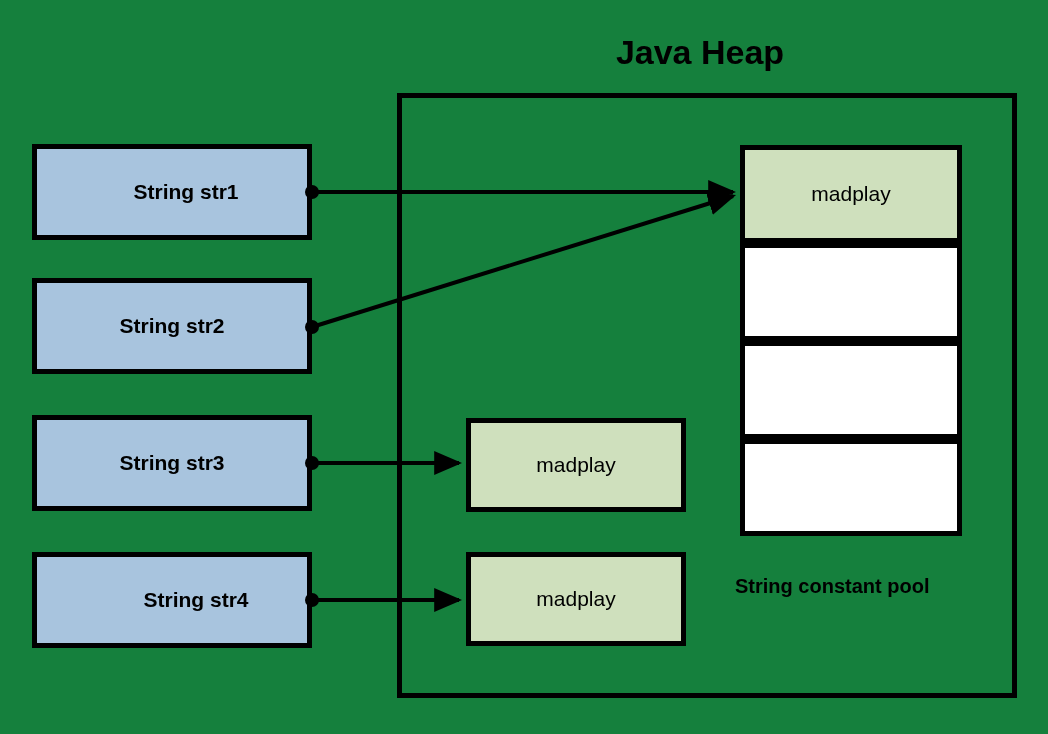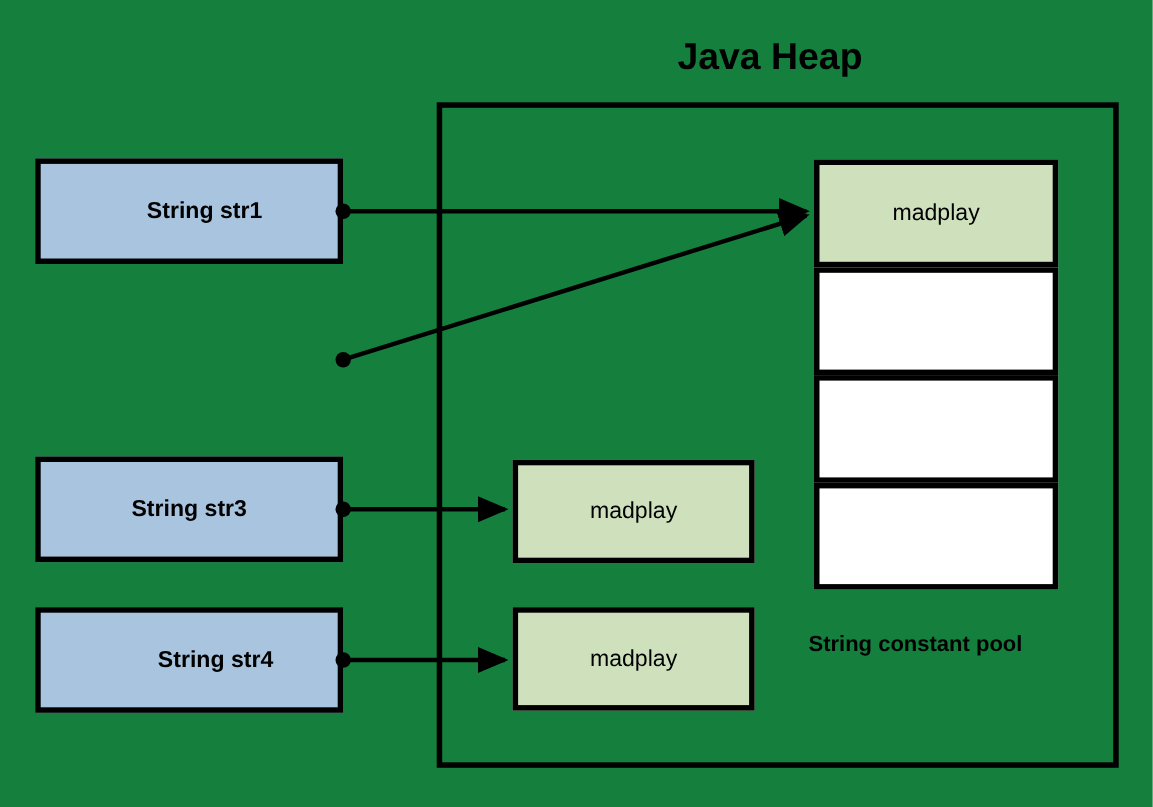--- a/index.html
+++ b/index.html
@@ -106,20 +106,23 @@
 
 <div id="canvas">
 
   <div class="heap-rect"></div>
 
   <div class="heap-title">Java Heap</div>
 
   <div class="var-box" style="left:32px; top:144px; width:280px; height:96px;padding-left:28px;">
     <span>String str1</span>
   </div>
+  <div class="var-box" style="left:32px; top:278px; width:280px; height:96px;">
+    <span>String str2</span>
+  </div>
   <div class="var-box" style="left:32px; top:415px; width:280px; height:96px;text-align:center;">
     <span>String str3</span>
   </div>
   <div class="var-box" style="left:32px; top:552px; width:280px; height:96px;padding-left:48px;">
     <span>String str4</span>
   </div>
 
   <div class="obj-box" style="left:466px; top:418px; width:220px; height:94px;">
     <span>madplay</span>
   </div>

